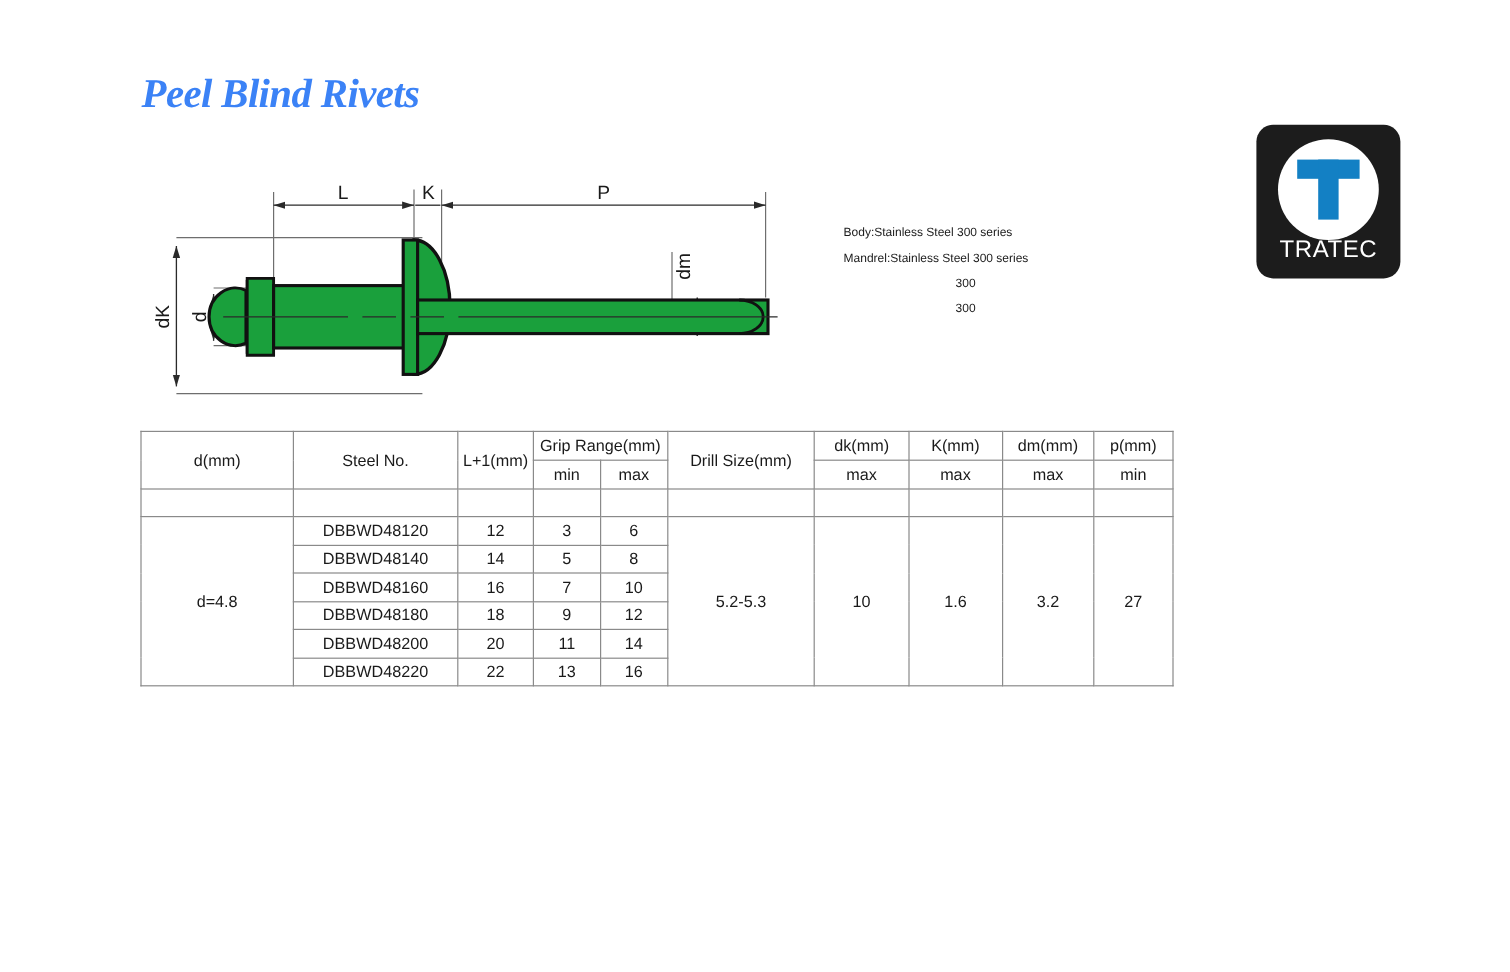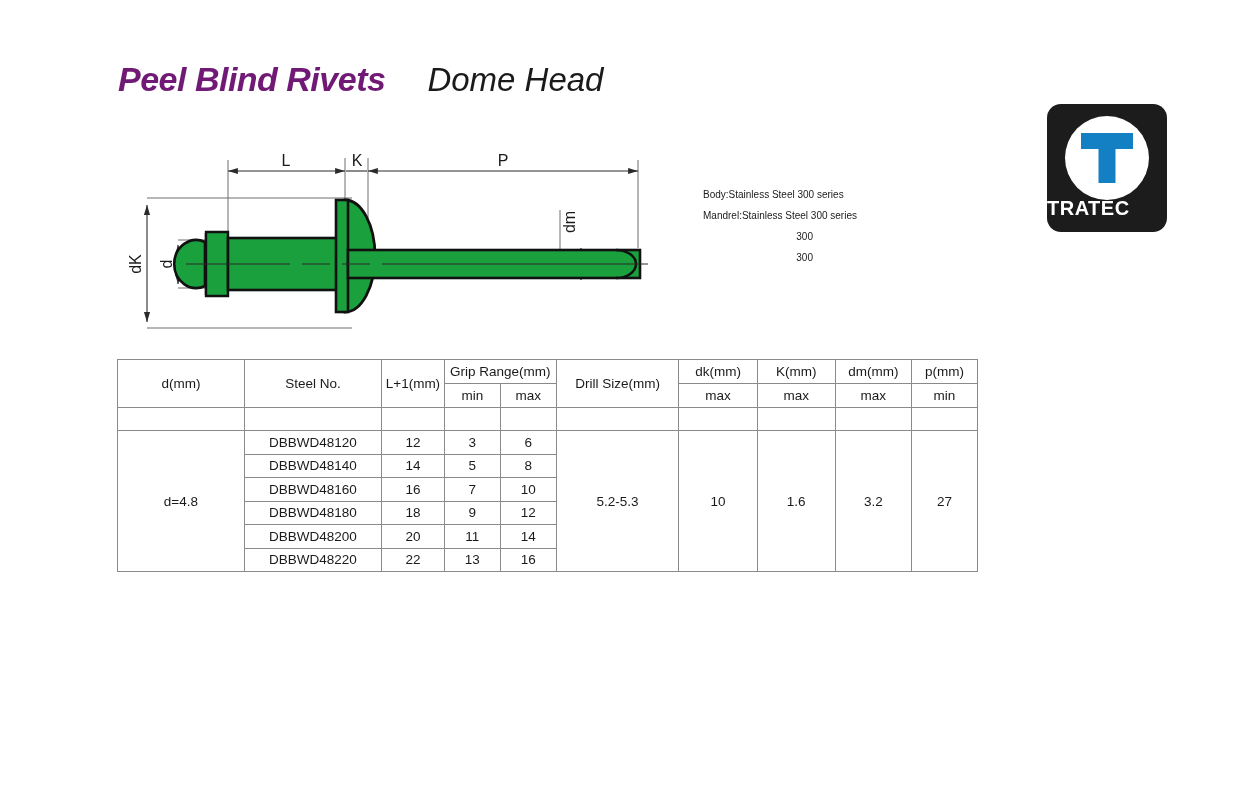--- a/index.html
+++ b/index.html
@@ -22,22 +22,23 @@
     left: 118px;
     top: 60px;
     display: flex;
     align-items: baseline;
   }
   #title-main {
     font-size: 34px;
     font-weight: bold;
     font-style: italic;
     letter-spacing: -0.5px;
-    color: #701a75;
+    color: #3b82f6;
     font-stretch: condensed;
+    font-family: Liberation Serif, serif;
   }
   #title-sub {
     font-size: 33px;
     font-style: italic;
     font-weight: 400;
     color: #1a1a1a;
     margin-left: 42px;
   }
 
   
@@ -83,23 +84,24 @@
     transform: translateX(-50%);
     width: 17px;
     height: 50px;
     background: #1380c4;
   }
   #logo-word {
     position: absolute;
     left: 0;
     right: 0;
     bottom: 12px;
+    text-align: center;
     color: #ffffff;
     font-size: 20px;
-    font-weight: bold;
+    font-weight: normal;
     letter-spacing: 0.5px;
   }
 
   
   #spec {
     position: absolute;
     left: 703px;
     top: 184px;
     font-size: 10px;
     line-height: 21px;
@@ -151,21 +153,20 @@
   .col-dk     { width: 76px; }
   .col-k      { width: 76px; }
   .col-dm     { width: 74px; margin-left: 22px; }
   .col-p      { width: 64px; }
 </style>
 </head>
 <body>
 
 <div id="title-block">
   <span id="title-main">Peel Blind Rivets</span>
-  <span id="title-sub">Dome Head</span>
 </div>
 
 <div id="logo">
   <div id="logo-circle">
     <div id="logo-t">
       <div id="logo-t-bar"></div>
       <div id="logo-t-stem"></div>
     </div>
   </div>
   <div id="logo-word">TRATEC</div>

